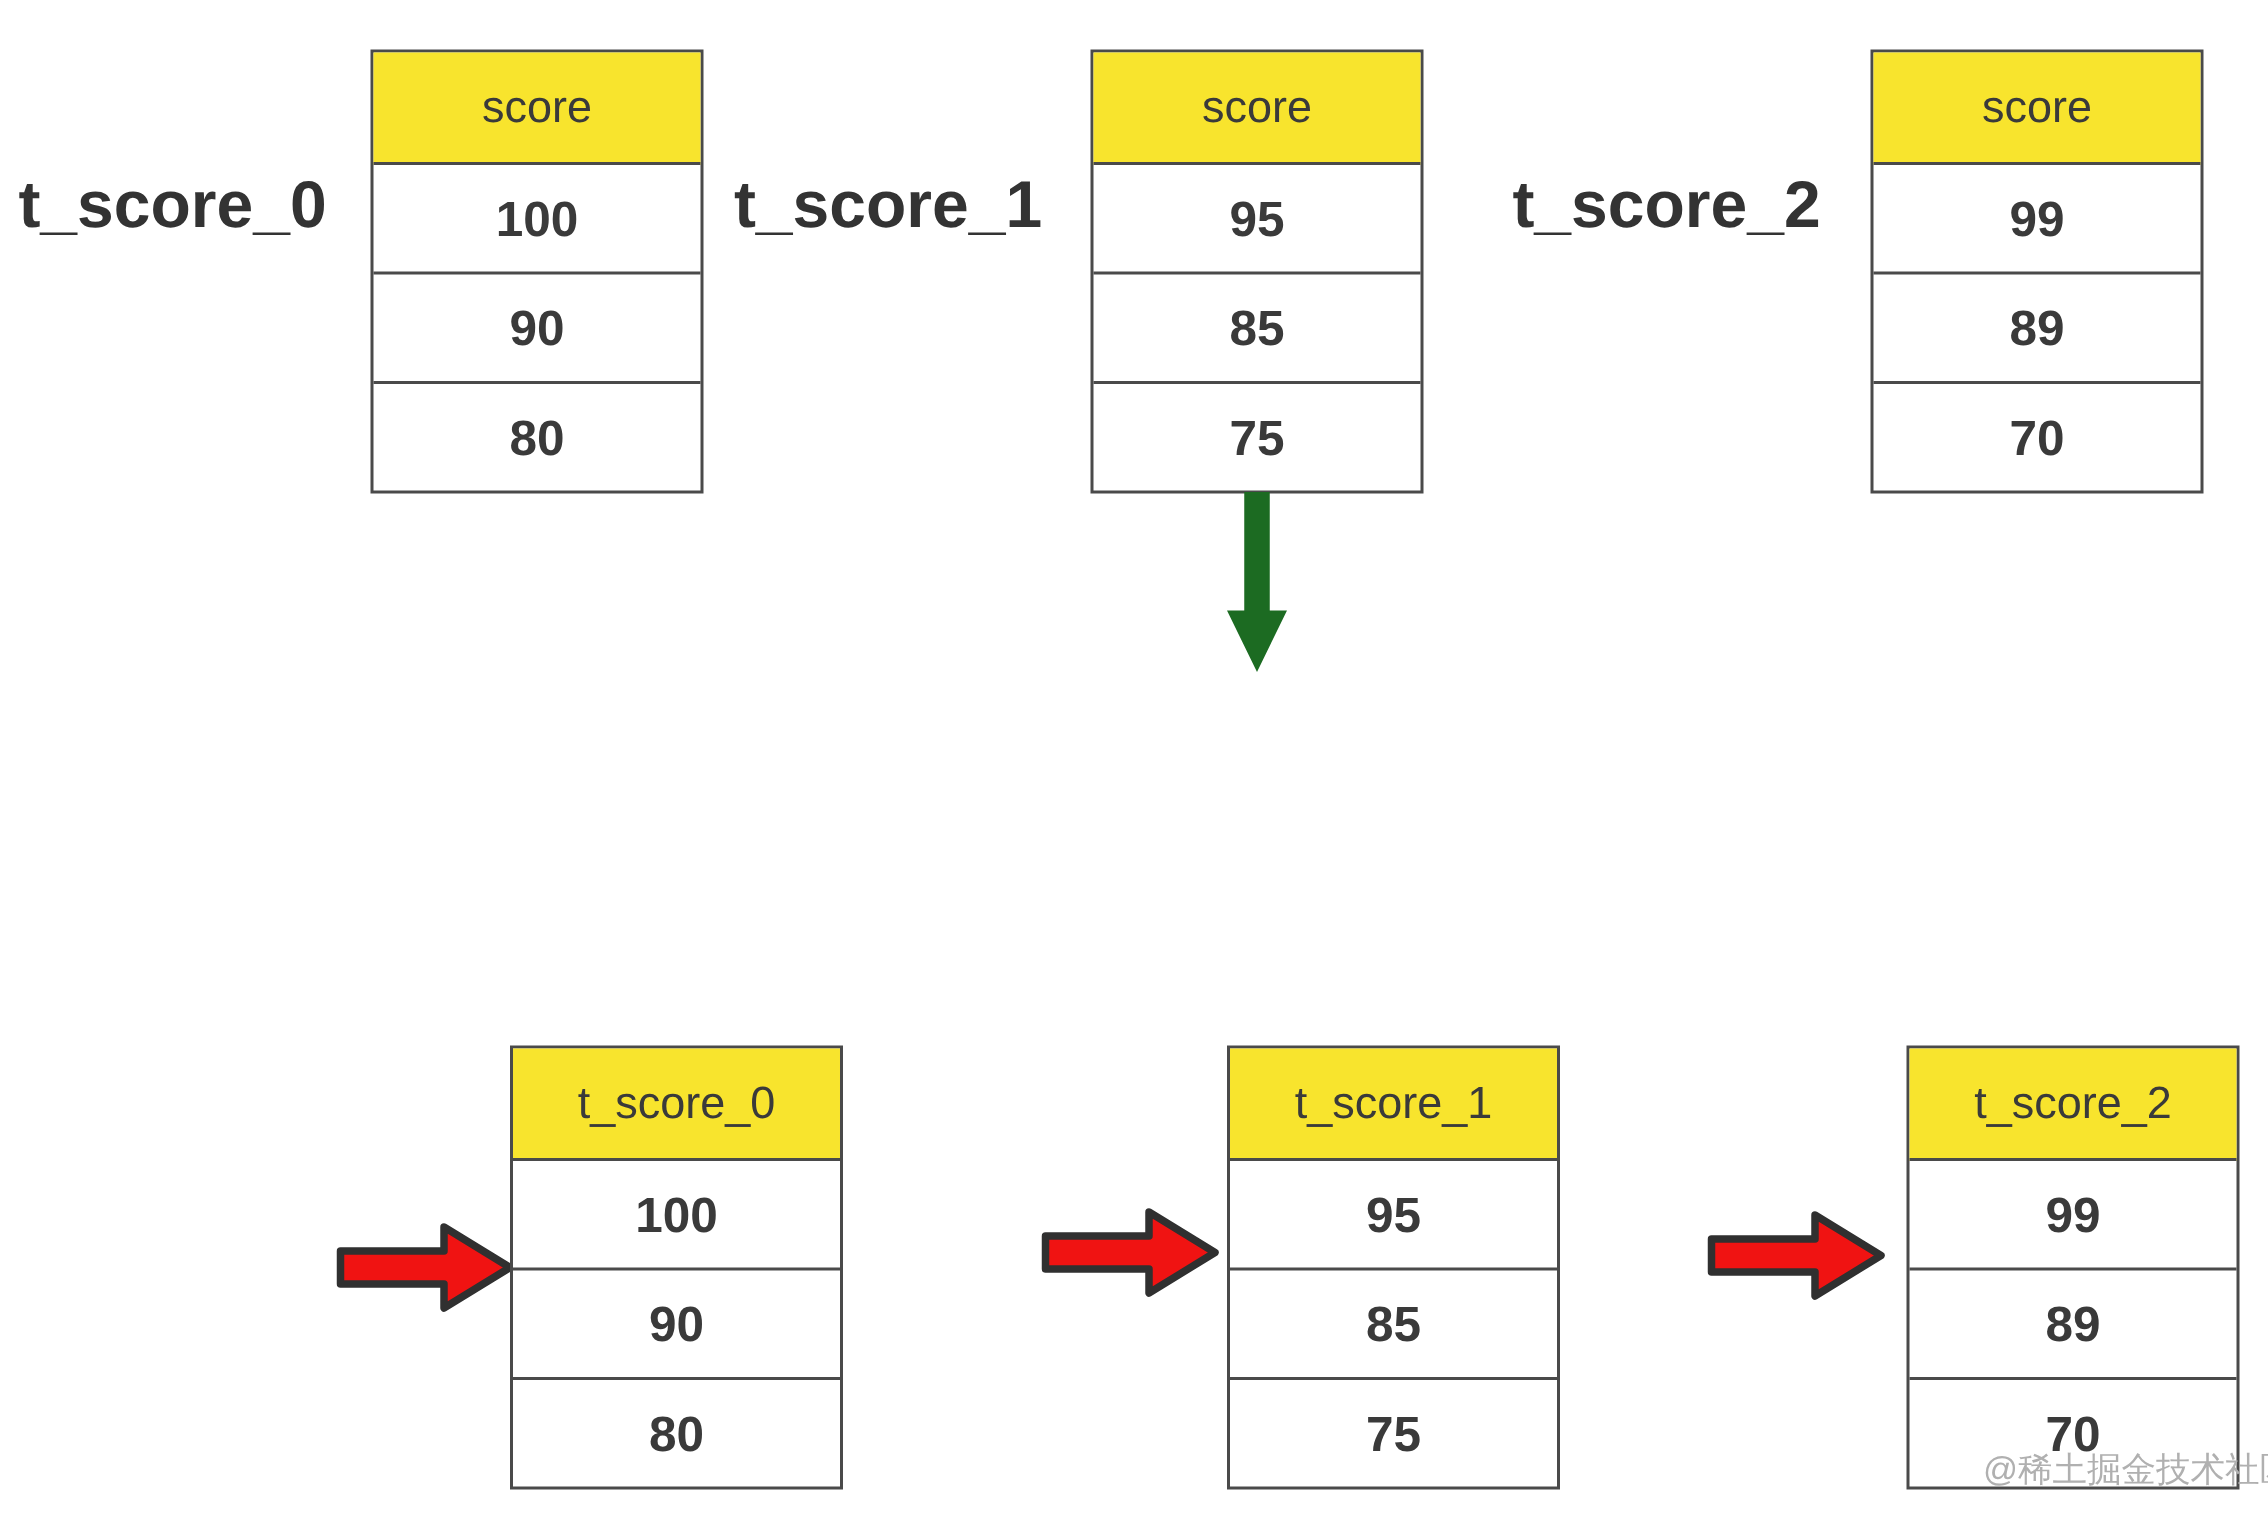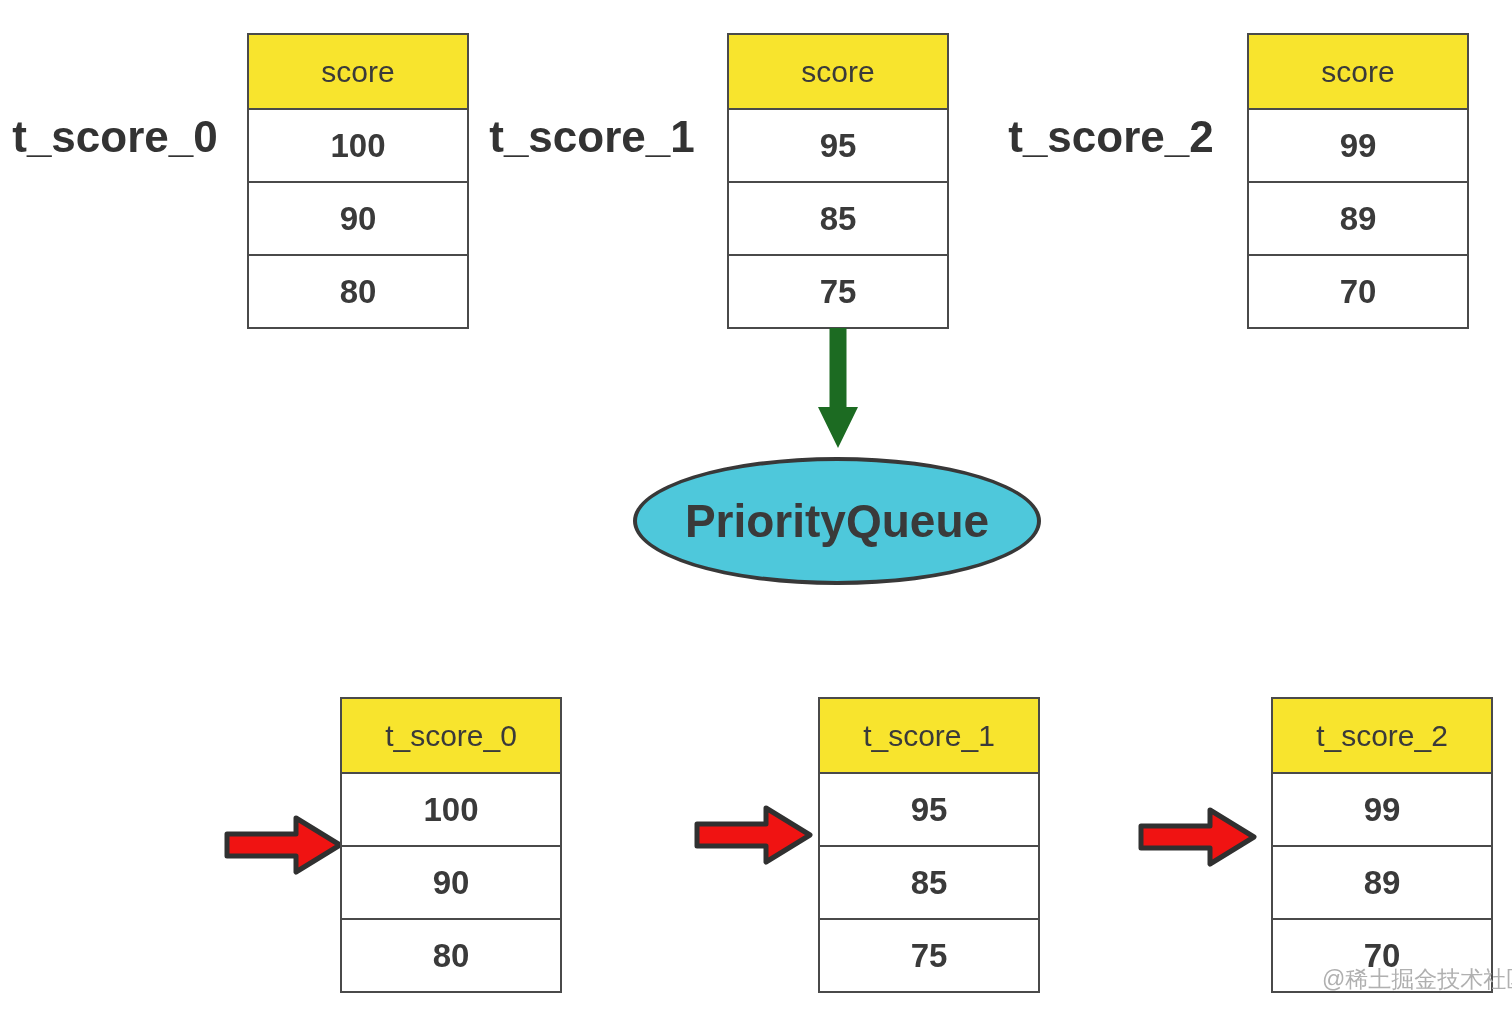--- a/index.html
+++ b/index.html
@@ -96,23 +96,20 @@
     <div class="hdr">score</div>
     <div class="cell">99</div>
     <div class="cell">89</div>
     <div class="cell last">70</div>
   </div>
 
   <svg class="arrow-svg" style="left:818px;top:328px" width="40" height="122" viewBox="0 0 40 122">
     <path d="M11.5 0 H28.5 V79 H40 L20 120 L0 79 H11.5 Z" style="fill:var(--green_arrow)"></path>
   </svg>
 
-  <div class="queue-ellipse">
-    <span>PriorityQueue</span>
-  </div>
 
   <svg class="arrow-svg" style="left:224px;top:813px" width="120" height="64" viewBox="0 0 120 64">
     <path d="M3 21 H72 V5 L116 32 L72 59 V43 H3 Z" style="fill:var(--red_arrow_fill);stroke:var(--red_arrow_outline);stroke-width:5;stroke-linejoin:round"></path>
   </svg>
   <svg class="arrow-svg" style="left:694px;top:803px" width="120" height="64" viewBox="0 0 120 64">
     <path d="M3 21 H72 V5 L116 32 L72 59 V43 H3 Z" style="fill:var(--red_arrow_fill);stroke:var(--red_arrow_outline);stroke-width:5;stroke-linejoin:round"></path>
   </svg>
   <svg class="arrow-svg" style="left:1138px;top:805px" width="120" height="64" viewBox="0 0 120 64">
     <path d="M3 21 H72 V5 L116 32 L72 59 V43 H3 Z" style="fill:var(--red_arrow_fill);stroke:var(--red_arrow_outline);stroke-width:5;stroke-linejoin:round"></path>
   </svg>

